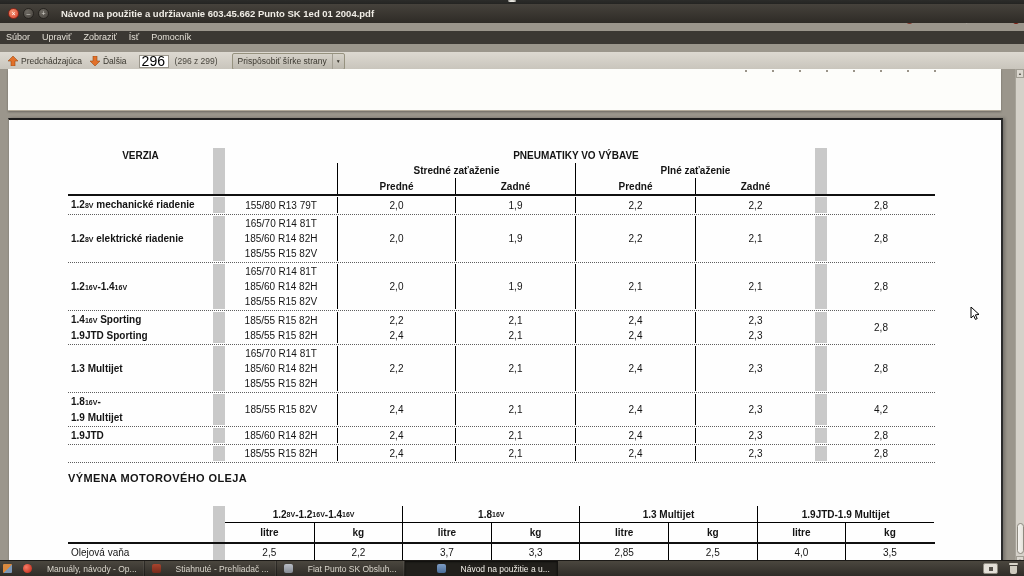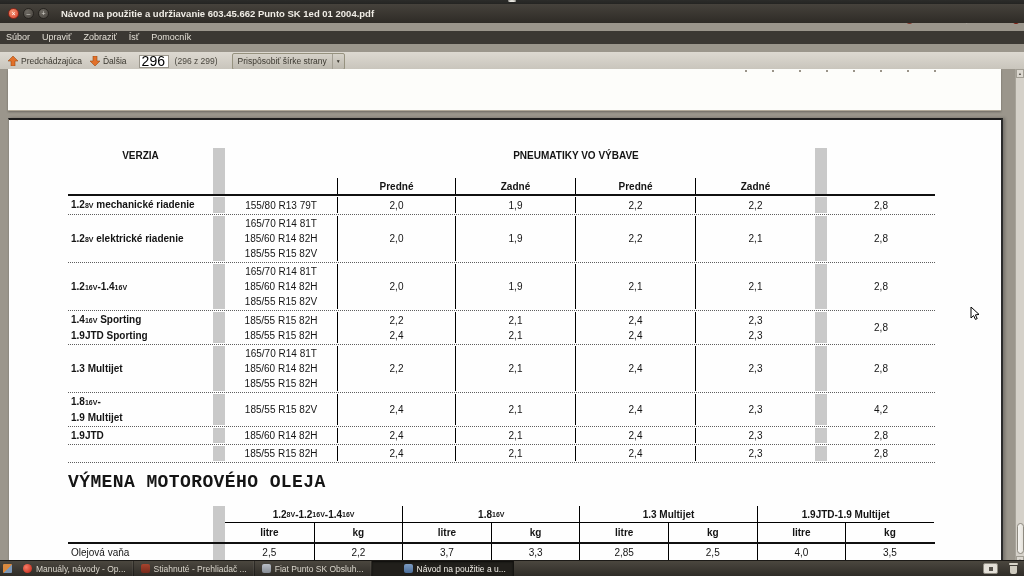--- a/index.html
+++ b/index.html
@@ -76,38 +76,38 @@
   .h-band1{grid-column:2;grid-row:1/span 3;}
   .h-band2{grid-column:8;grid-row:1/span 3;}
   .h-pneu{grid-column:4/span 4;grid-row:1;}
   .h-rez{grid-column:9;grid-row:1/span 2;flex-direction:column;line-height:13px;display:flex;}
   .h-rozm{grid-column:3;grid-row:2/span 2;}
   .h-stred{grid-column:4/span 2;grid-row:2;}
   .h-plne{grid-column:6/span 2;grid-row:2;}
   .h-p1{grid-column:4;grid-row:3;} .h-z1{grid-column:5;grid-row:3;}
   .h-p2{grid-column:6;grid-row:3;} .h-z2{grid-column:7;grid-row:3;}
   
-  #oil-heading{position:absolute;left:59px;top:352px;font-size:18px;font-weight:bold;letter-spacing:.4px;white-space:nowrap;font-family:Liberation Mono, monospace;}
+  #oil-heading{position:absolute;left:59px;top:352px;font-size:11px;font-weight:bold;letter-spacing:.4px;white-space:nowrap;}
   .otab{position:absolute;left:59px;top:386px;width:867px;}
   .orow{display:grid;grid-template-columns:145px 12px repeat(8,88.6px);}
   .og{grid-column:span 2;}
   .o-h1{height:16px;} .o-h2 .c,.o-h1 .c{height:100%;}
   .o-h2{height:20px;}
   .tl{border-top:1px solid #000;}
   .o-data{border-top:2px solid #101010;border-bottom:1px dotted #5e5e5e;height:17px;}
   .o-lbl{justify-content:center;align-items:flex-start;padding-left:3px;font-weight:normal;}
   
   #cursor{position:absolute;left:970px;top:307px;z-index:50;}
   
   #taskbar{position:absolute;top:560px;left:0;width:1024px;height:16px;
     background:linear-gradient(#4b473f,#2f2c27);border-top:1px solid #1b1916;box-sizing:border-box;
     display:flex;align-items:center;font-size:8.5px;color:#dcd8ce;}
   #show-desktop{width:9px;height:9px;margin:0 4px 0 3px;border-radius:1px;
     background:linear-gradient(135deg,#d98a3f 50%,#7d97b5 50%);}
-  .task{height:15px;display:flex;align-items:center;gap:4px;padding:0 7px;border-right:1px solid rgba(0,0,0,.35);
+  .task{height:15px;display:flex;align-items:center;gap:15px;padding:0 7px;border-right:1px solid rgba(0,0,0,.35);
     box-shadow:inset -1px 0 0 rgba(255,255,255,.06);white-space:nowrap;}
   .task.active{background:#211f1b;box-shadow:inset 0 1px 2px rgba(0,0,0,.6);color:#f3f0e9;padding-left:32px;}
   .tic{width:9px;height:9px;border-radius:2px;flex:0 0 auto;}
   .ic-opera{border-radius:50%;background:radial-gradient(circle at 35% 35%,#f87c66,#bb1f10);}
   .ic-downloads{background:linear-gradient(#a8442e,#77291a);}
   .ic-image{background:linear-gradient(#b9bec6,#858b94);}
   .ic-pdf{background:linear-gradient(#7d9cc4,#4a6d99);}
   #tb-right{margin-left:auto;display:flex;align-items:center;gap:10px;padding-right:6px;}
   #workspace{width:15px;height:11px;background:#e4e0d8;border:1px solid #8f8b80;border-radius:2px;box-sizing:border-box;
     display:flex;align-items:center;justify-content:center;}
@@ -182,20 +182,22 @@
     </div>
 
     <div id="pdf-page">
 
       <div class="ttab">
         <div class="thead">
           <div class="hc h-verzia">VERZIA</div>
           <div class="band h-band1"></div>
           <div class="band h-band2"></div>
           <div class="hc h-pneu">PNEUMATIKY VO VÝBAVE</div>
+          <div class="hc h-stred bl">Stredné zaťaženie</div>
+          <div class="hc h-plne bl">Plné zaťaženie</div>
           <div class="hc h-p1 bl">Predné</div>
           <div class="hc h-z1 bl">Zadné</div>
           <div class="hc h-p2 bl">Predné</div>
           <div class="hc h-z2 bl">Zadné</div>
         </div>
         <div id="tire-body">
             <div class="trow">
               <div class="c ver">
                 <div class="vl">1.2<span class="sm">8V</span> mechanické riadenie</div>
               </div>

